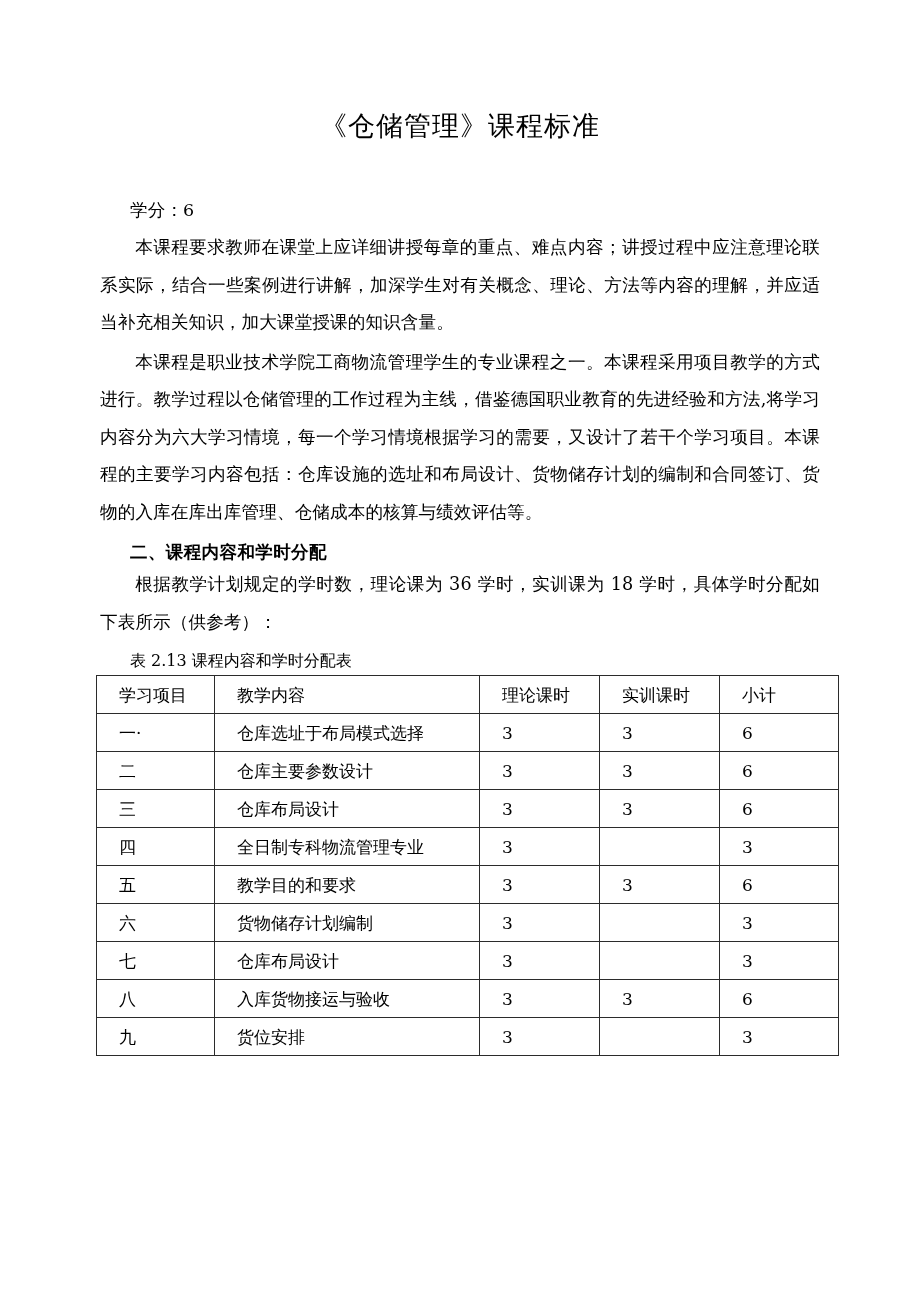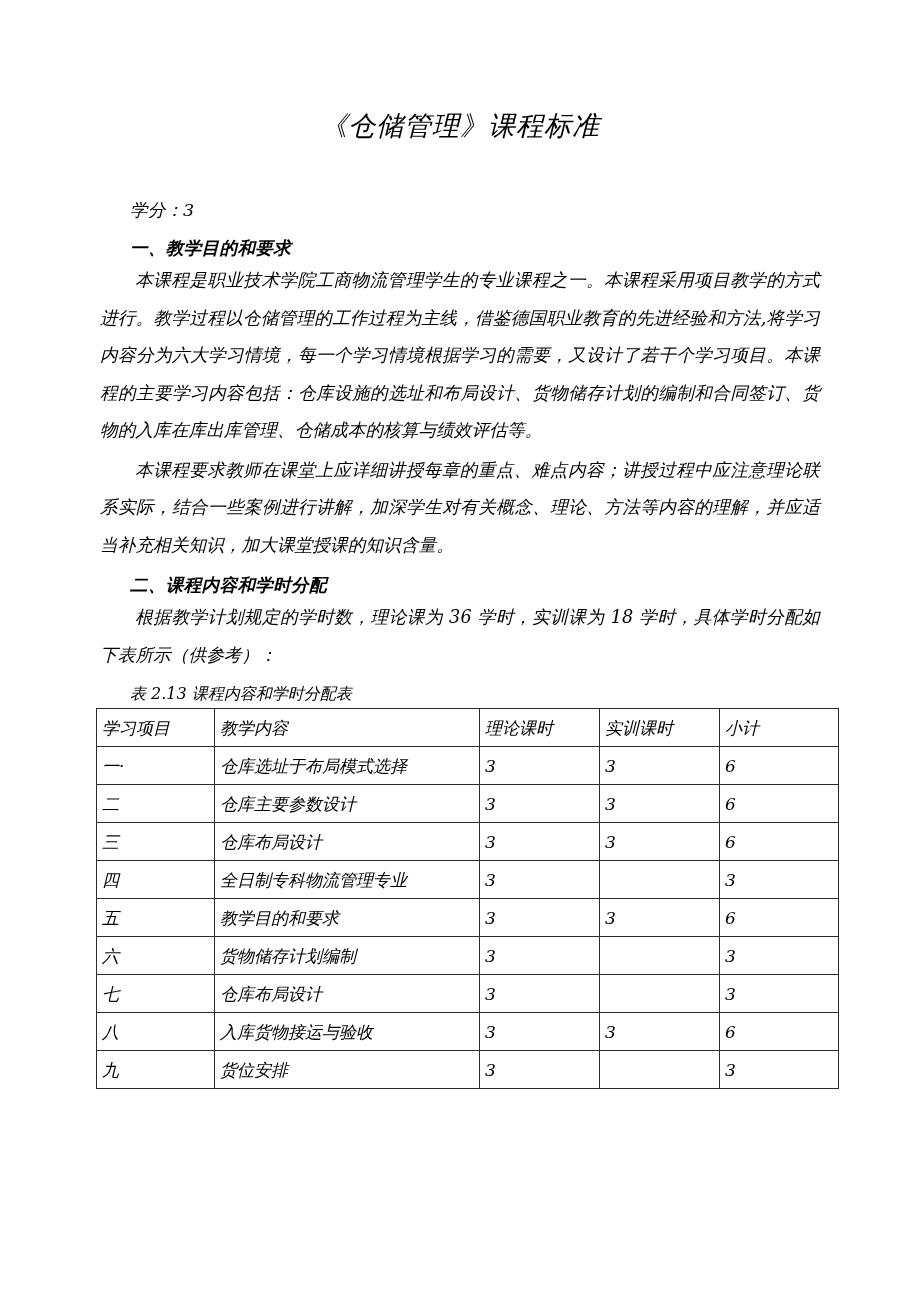--- a/index.html
+++ b/index.html
@@ -14,21 +14,20 @@
     color: #000000;
     position: relative;
     overflow: hidden;
   }
   .page {
     width: 920px;
     height: 929px;
     box-sizing: border-box;
     padding: 0;
     position: relative;
-    font-style: italic;
   }
   .doc-title {
     text-align: center;
     font-size: 27px;
     font-weight: normal;
     letter-spacing: 1px;
     margin: 0;
     padding-top: 108px;
     font-family: "DejaVu Serif", "Liberation Serif", serif;
   }
@@ -75,46 +74,45 @@
     width: 742px;
     table-layout: fixed;
   }
   table.hours td, table.hours th {
     border: 1.2px solid #2b2b2b;
     font-size: 17px;
     font-weight: normal;
     text-align: left;
     vertical-align: middle;
     height: 37px;
-    padding: 0 4px 0 5px;
+    padding: 0 4px 0 22px;
     font-family: "DejaVu Serif", "Liberation Serif", serif;
     line-height: 20px;
   }
   table.hours col.c0 { width: 118px; }
   table.hours col.c1 { width: 265px; }
   table.hours col.c2 { width: 120px; }
   table.hours col.c3 { width: 120px; }
   table.hours col.c4 { width: 119px; }
 </style>
 </head>
 <body>
 
 <div class="page">
 
   <h1 class="doc-title">《仓储管理》课程标准</h1>
 
   <div class="meta-block">
-    <p class="meta-line">学分：3</p>
+    <p class="meta-line">学分：6</p>
   </div>
 
-  <h2 class="section-heading">一、教学目的和要求</h2>
+
+  <p class="body-para">本课程要求教师在课堂上应详细讲授每章的重点、难点内容；讲授过程中应注意理论联系实际，结合一些案例进行讲解，加深学生对有关概念、理论、方法等内容的理解，并应适当补充相关知识，加大课堂授课的知识含量。</p>
 
   <p class="body-para">本课程是职业技术学院工商物流管理学生的专业课程之一。本课程采用项目教学的方式进行。教学过程以仓储管理的工作过程为主线，借鉴德国职业教育的先进经验和方法,将学习内容分为六大学习情境，每一个学习情境根据学习的需要，又设计了若干个学习项目。本课程的主要学习内容包括：仓库设施的选址和布局设计、货物储存计划的编制和合同签订、货物的入库在库出库管理、仓储成本的核算与绩效评估等。</p>
-
-  <p class="body-para">本课程要求教师在课堂上应详细讲授每章的重点、难点内容；讲授过程中应注意理论联系实际，结合一些案例进行讲解，加深学生对有关概念、理论、方法等内容的理解，并应适当补充相关知识，加大课堂授课的知识含量。</p>
 
   <h2 class="section-heading">二、课程内容和学时分配</h2>
 
   <p class="body-para">根据教学计划规定的学时数，理论课为 36 学时，实训课为 18 学时，具体学时分配如下表所示（供参考）：</p>
 
   <div class="table-caption">表 2.13 课程内容和学时分配表</div>
 
   <div class="table-wrap">
     <table class="hours">
       <colgroup>

